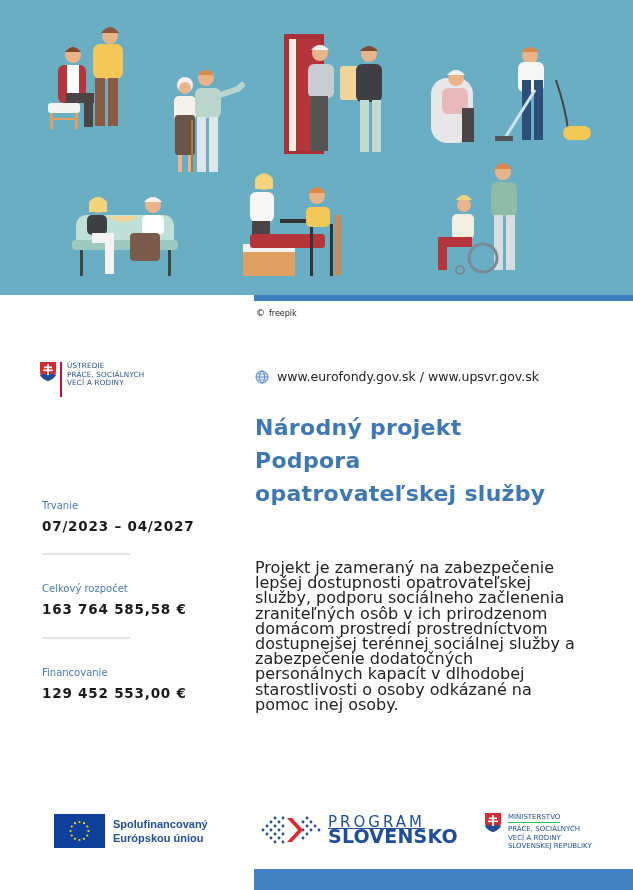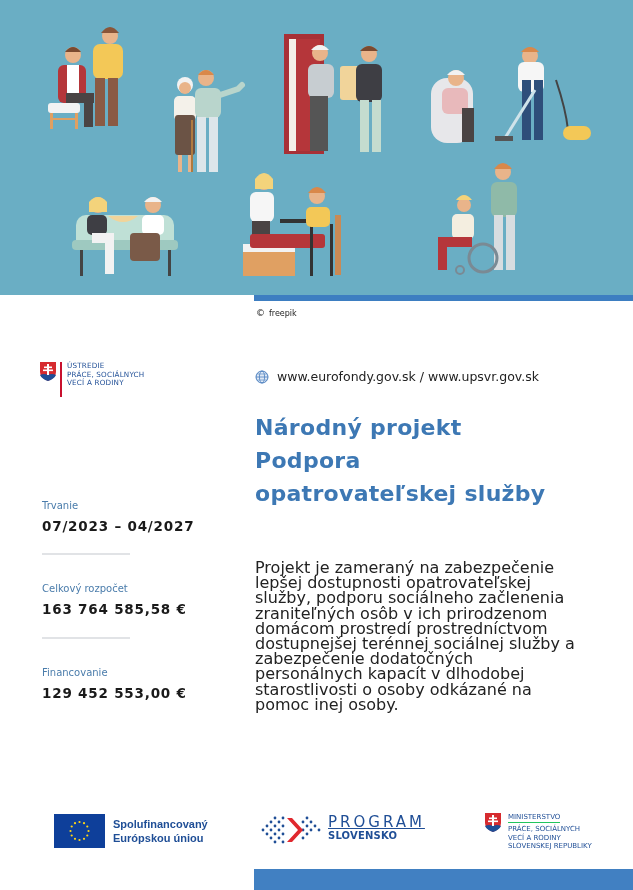--- a/index.html
+++ b/index.html
@@ -19,21 +19,21 @@
   .facts{position:absolute;left:42px;top:496px;width:180px;}
   .fact-label{color:#4a7cab;font-size:10px;line-height:20px;}
   .fact-value{color:#1a1a1a;font-size:13.5px;font-weight:bold;line-height:20px;letter-spacing:.8px;}
   .divider{width:88px;height:2px;background:#e1e3e6;margin:0 0 0 0;}
   .footer-eu{position:absolute;left:54px;top:814px;display:flex;align-items:center;}
   .eu-flag{width:51px;height:34px;background:#0e3f9a;position:relative;}
   .eu-txt{font-family:"Liberation Sans",sans-serif;font-weight:bold;font-size:11px;line-height:14px;color:#1f4e96;margin-left:8px;}
   .footer-ps{position:absolute;left:260px;top:814px;display:flex;align-items:center;}
   .ps-txt{margin-left:6px;}
   .ps-top{font-size:15px;letter-spacing:3px;color:#1f4e96;line-height:11px;text-decoration:underline;}
-  .ps-bot{font-size:10px;font-weight:bold;color:#1f4e96;line-height:16px;letter-spacing:.2px;}
+  .ps-bot{font-size:19px;font-weight:bold;color:#1f4e96;line-height:16px;letter-spacing:.2px;}
   .footer-min{position:absolute;left:485px;top:813px;display:flex;align-items:flex-start;}
   .min-txt{font-size:7px;line-height:8.3px;color:#1f4e96;margin-left:7px;}
   .min-txt .first{border-bottom:1px solid #22c55e;display:inline-block;padding-bottom:1px;margin-bottom:2px;}
   .bottom-bar{position:absolute;left:254px;top:869px;width:379px;height:21px;background:#4180c2;}
 </style>
 </head>
 <body>
 
 <div class="hero">
   <svg width="633" height="295" viewBox="0 0 633 295">

